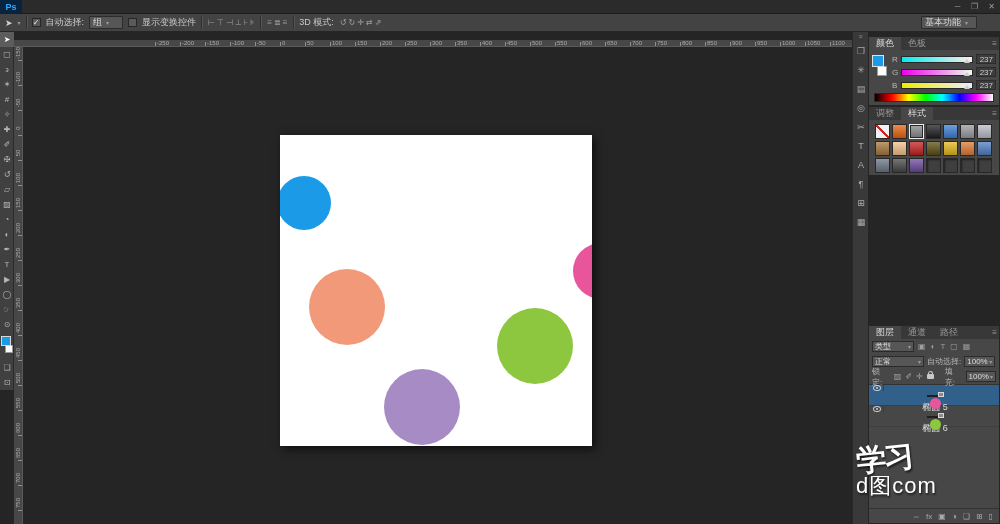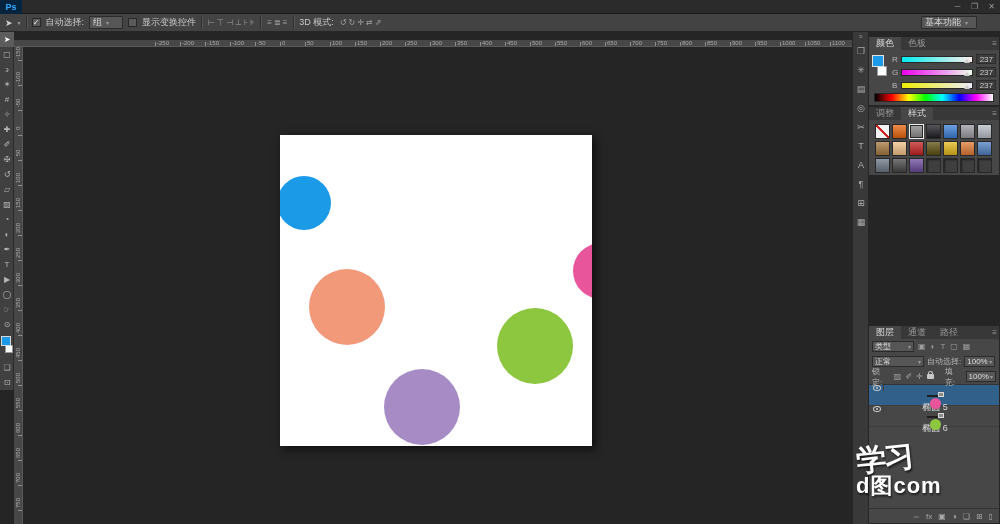--- a/index.html
+++ b/index.html
@@ -105,21 +105,21 @@
   .thumb .badge { position:absolute; right:-1px; bottom:-1px; width:6px; height:5px; background:#8a8a8a; border:1px solid #d8d8d8; }
   .lname { color:#dcdcdc; font-size:9px; }
   .lock-glyph { width:7px; height:5px; background:#c8c8c8; border-radius:1px; position:relative; display:inline-block; margin-left:auto; margin-right:6px; }
   .lock-glyph:before { content:""; position:absolute; top:-3px; left:1px; width:3px; height:3px; border:1px solid #c8c8c8; border-bottom:none; border-radius:3px 3px 0 0; }
   #layers-bottom { position:absolute; left:0; bottom:0; width:130px; height:15px; background:#474747; border-top:1px solid #333; display:flex; align-items:center; justify-content:flex-end; gap:6px; padding-right:6px; }
   .lb-icon { color:#a8a8a8; font-size:8px; }
 
   
   #watermark { position:absolute; left:856px; top:434px; width:144px; z-index:50; color:#fff; pointer-events:none; }
   #wm1 { font-size:30px; font-weight:900; transform:rotate(-6deg); letter-spacing:-2px; text-shadow:1px 2px 2px rgba(0,0,0,0.55), 0 0 1px rgba(0,0,0,0.6); }
-  #wm2 { font-size:22px; font-weight:700; margin-top:-4px; letter-spacing:1px; text-shadow:1px 2px 2px rgba(0,0,0,0.55); }
+  #wm2 { font-size:22px; font-weight:400; margin-top:-4px; letter-spacing:1px; text-shadow:1px 2px 2px rgba(0,0,0,0.55); }
 </style>
 </head>
 <body>
 
 <div id="app">
 
   <div id="menubar">
     <div id="ps-logo">Ps</div>
     <div class="spacer"></div>
     <span class="winbtn">─</span>

